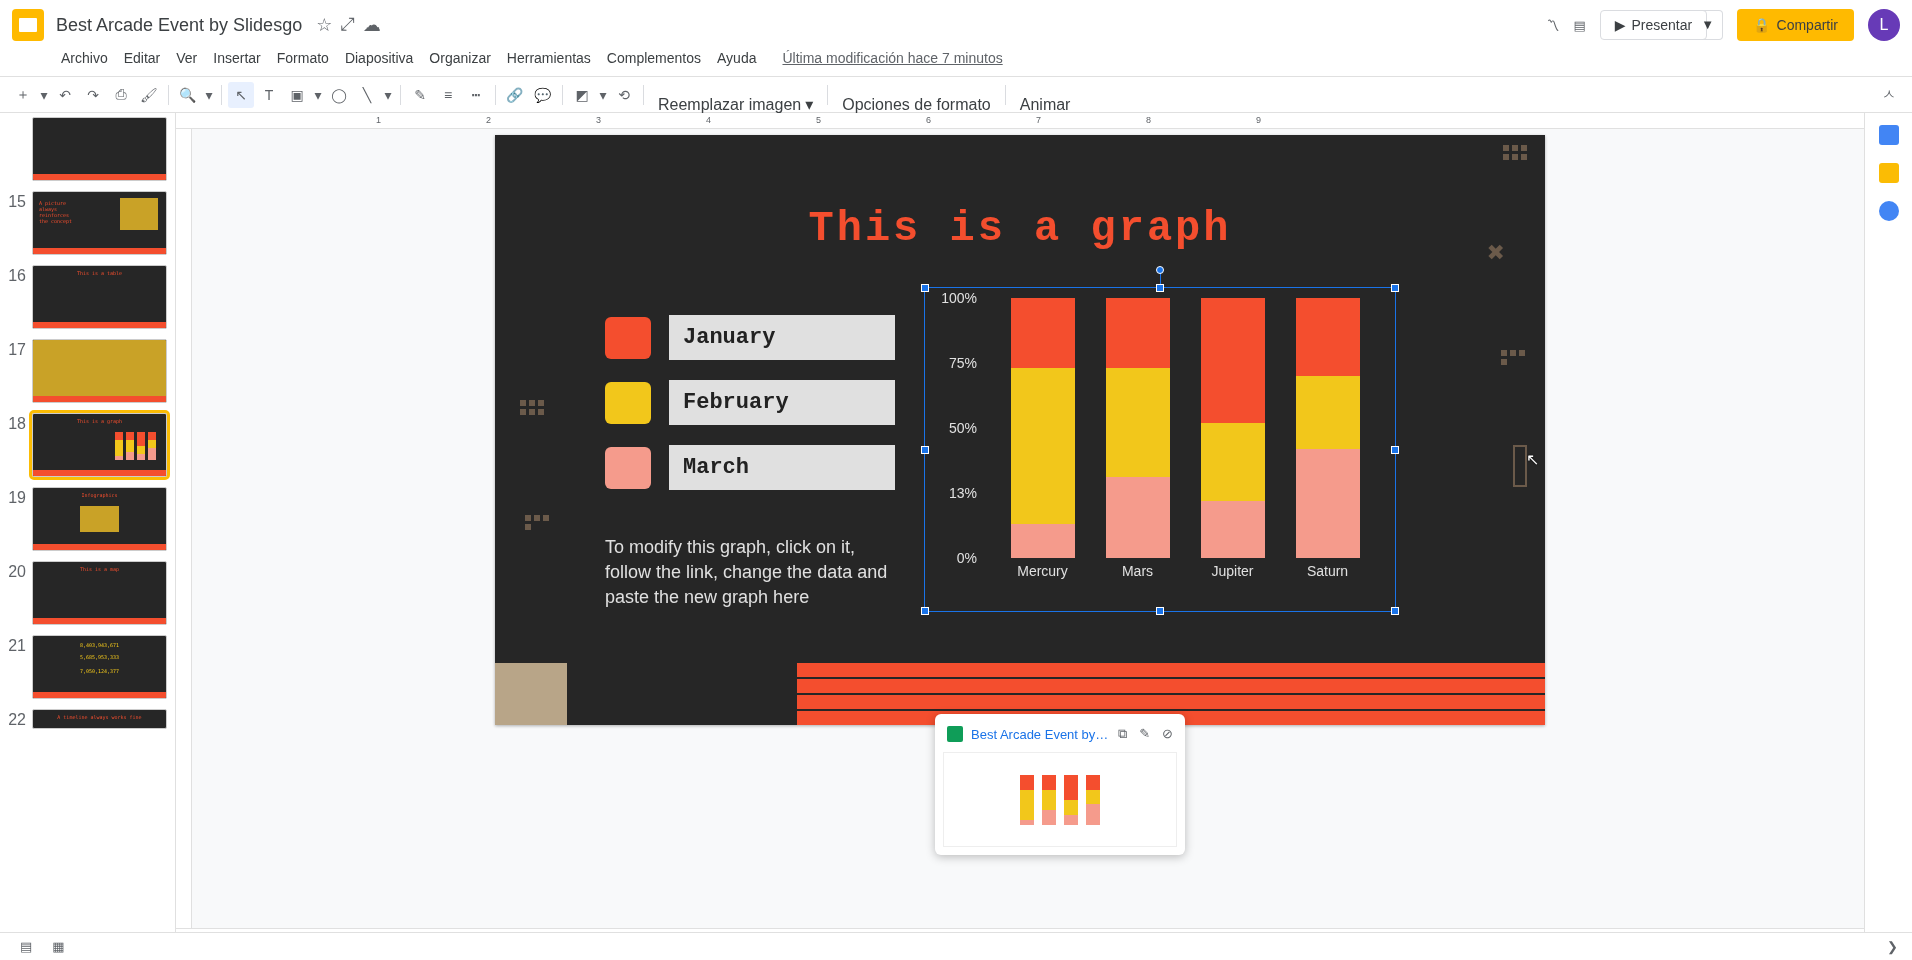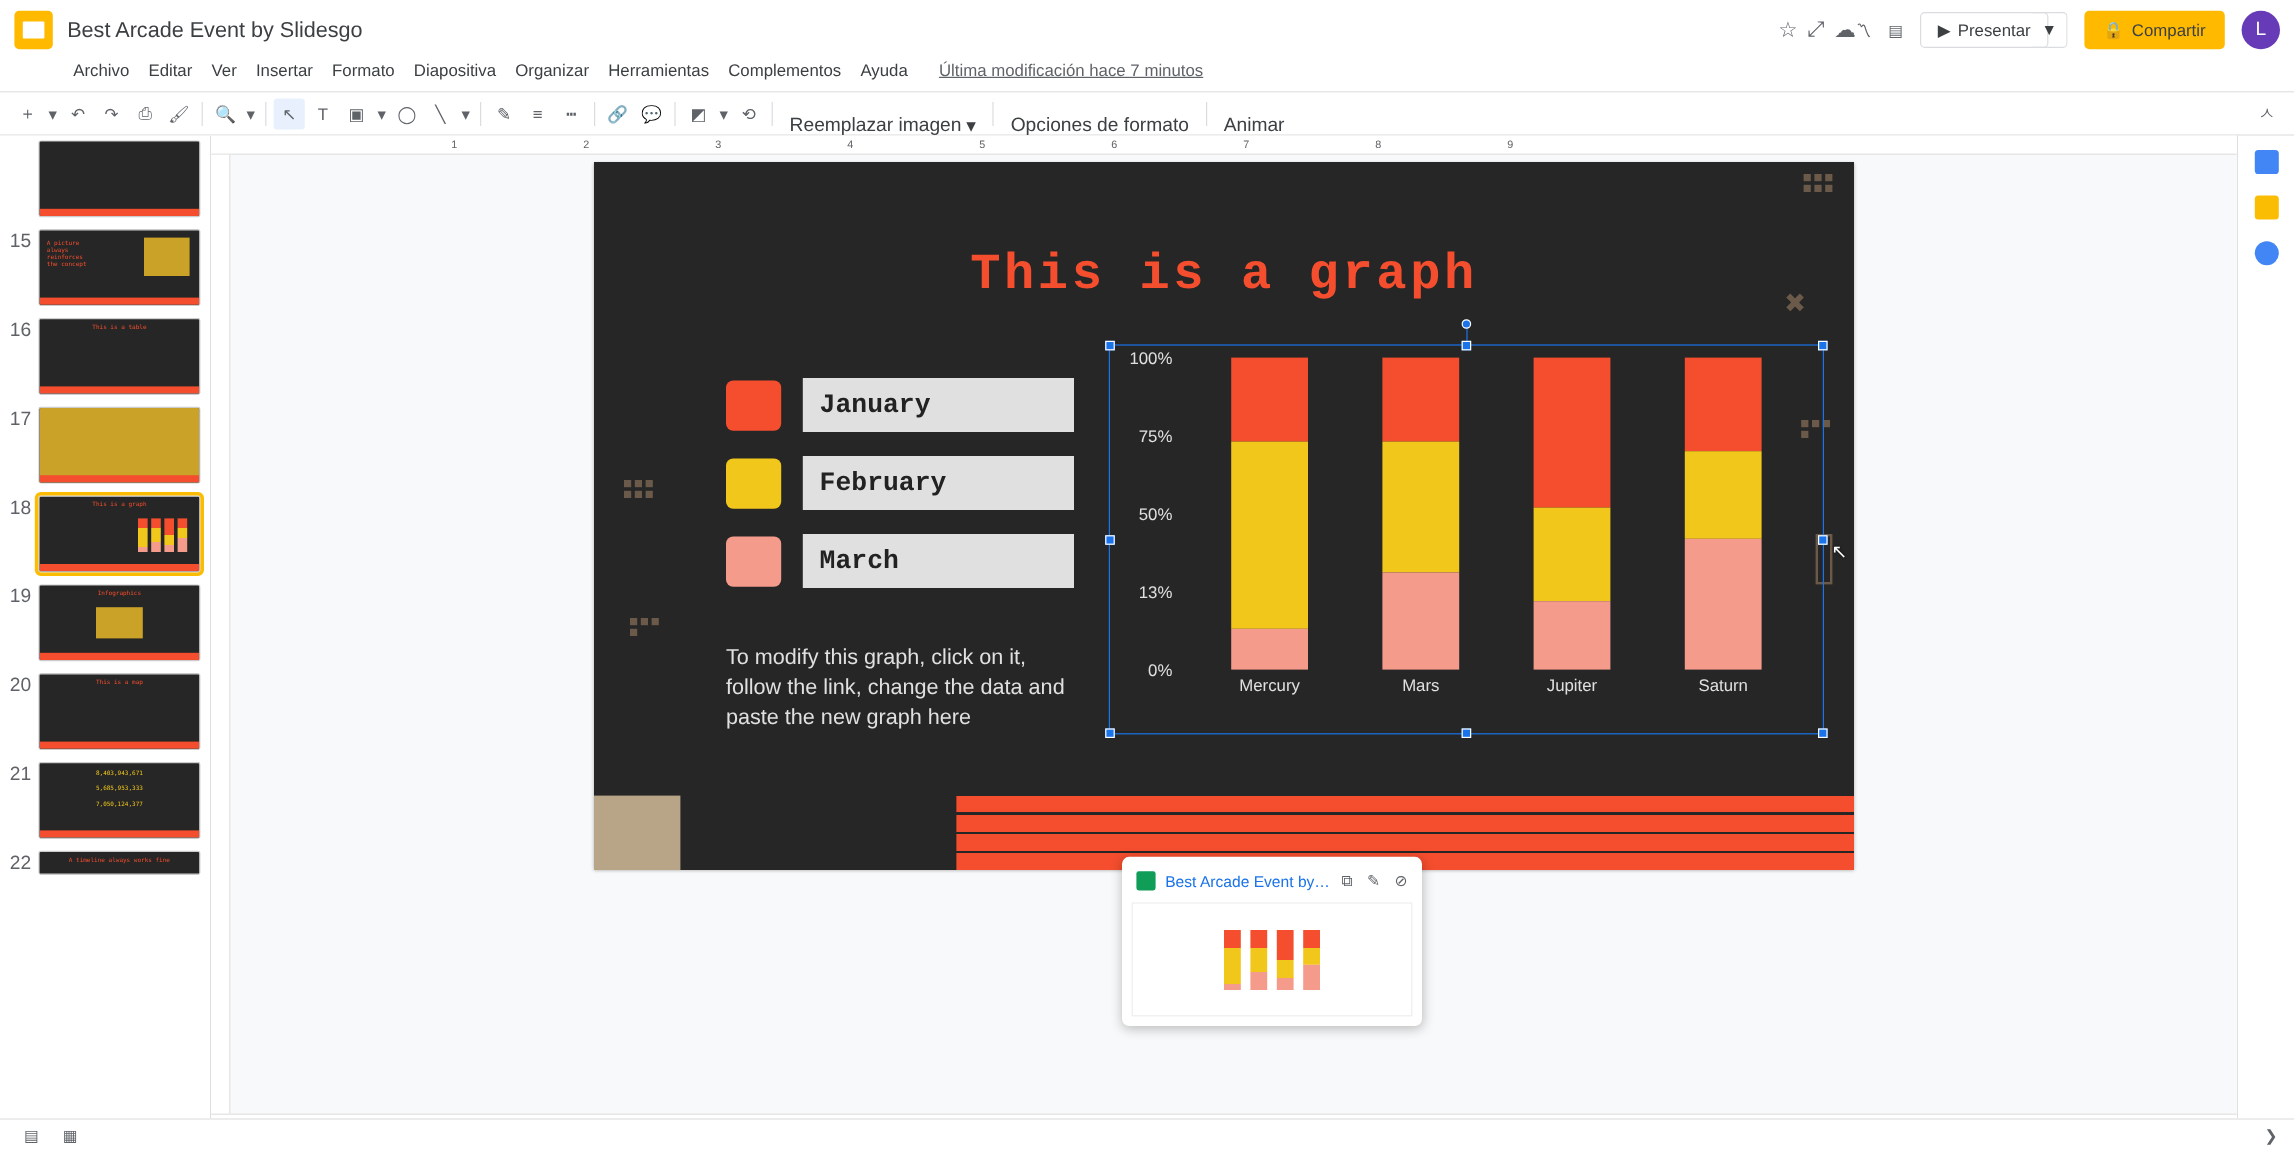--- a/index.html
+++ b/index.html
@@ -3,21 +3,21 @@
 <meta charset="utf-8">
 <style>
 * { margin: 0; padding: 0; box-sizing: border-box; }
 body { font-family: Arial, sans-serif; font-size: 13px; color: #3c4043; background: #fff; overflow: hidden; height: 960px; width: 1912px; position: relative; }
 
 
 .header { display: flex; align-items: center; padding: 6px 12px 0 12px; height: 44px; }
 .logo { width: 32px; height: 32px; background: #ffba00; border-radius: 4px; display: flex; align-items: center; justify-content: center; margin-right: 12px; }
 .logo-inner { width: 18px; height: 14px; background: #fff; border-radius: 1px; }
 .title-area { flex: 1; }
-.doc-title { font-size: 18px; color: #3c4043; display: flex; align-items: center; gap: 14px; justify-content: space-between; }
+.doc-title { font-size: 18px; color: #3c4043; display: flex; align-items: center; gap: 14px; }
 .title-icons { display: flex; gap: 8px; color: #5f6368; }
 .title-icons span { cursor: pointer; }
 .header-right { display: flex; align-items: center; gap: 14px; }
 .trend-icon, .comment-icon { color: #5f6368; cursor: pointer; }
 .present-btn { border: 1px solid #dadce0; padding: 6px 14px; border-radius: 4px; display: flex; align-items: center; gap: 6px; cursor: pointer; font-size: 14px; }
 .present-dropdown { border: 1px solid #dadce0; border-left: none; padding: 6px 8px; border-radius: 0 4px 4px 0; cursor: pointer; margin-left: -14px; }
 .share-btn { background: #ffba00; padding: 8px 16px; border-radius: 4px; display: flex; align-items: center; gap: 6px; cursor: pointer; font-weight: 500; font-size: 14px; }
 .avatar { width: 32px; height: 32px; border-radius: 50%; background: #673ab7; color: #fff; display: flex; align-items: center; justify-content: center; font-size: 16px; }
 
 
@@ -54,21 +54,21 @@
 .slide-title { position: absolute; top: 70px; left: 0; right: 0; text-align: center; font-family: 'Courier New', monospace; font-size: 42px; font-weight: bold; color: #f44e2e; letter-spacing: 3px; }
 
 .legend { position: absolute; top: 180px; left: 110px; width: 290px; }
 .legend-row { display: flex; align-items: center; gap: 18px; margin-bottom: 20px; }
 .legend-swatch { width: 46px; height: 42px; border-radius: 6px; }
 .legend-label { flex: 1; background: #e0e0e0; padding: 10px 14px; font-family: 'Courier New', monospace; font-size: 22px; font-weight: bold; color: #222; }
 
 .slide-help { position: absolute; top: 400px; left: 110px; width: 290px; color: #e0e0e0; font-size: 18px; line-height: 1.4; }
 
 
-.chart-sel { position: absolute; top: 152px; left: 429px; width: 596px; height: 325px; border: 1.5px solid #1a73e8; padding-left: 35px; }
+.chart-sel { position: absolute; top: 152px; left: 429px; width: 472px; height: 325px; border: 1.5px solid #1a73e8; padding-left: 35px; }
 .sel-handle { position: absolute; width: 8px; height: 8px; background: #1a73e8; border: 1px solid #fff; }
 .sel-h-tl { top: -4px; left: -4px; } .sel-h-tr { top: -4px; right: -4px; }
 .sel-h-bl { bottom: -4px; left: -4px; } .sel-h-br { bottom: -4px; right: -4px; }
 .sel-h-t { top: -4px; left: 50%; margin-left: -4px; } .sel-h-b { bottom: -4px; left: 50%; margin-left: -4px; }
 .sel-h-l { top: 50%; left: -4px; margin-top: -4px; } .sel-h-r { top: 50%; right: -4px; margin-top: -4px; }
 .sel-rotate { position: absolute; top: -22px; left: 50%; width: 8px; height: 8px; background: #1a73e8; border: 1px solid #fff; margin-left: -4px; border-radius: 50%; }
 .sel-rotate-line { position: absolute; top: -18px; left: 50%; width: 1px; height: 14px; background: #1a73e8; }
 
 .chart { position: absolute; inset: 10px 10px 10px 30px; }
 .y-axis { position: absolute; left: -26px; top: 0; height: 260px; width: 48px; }

